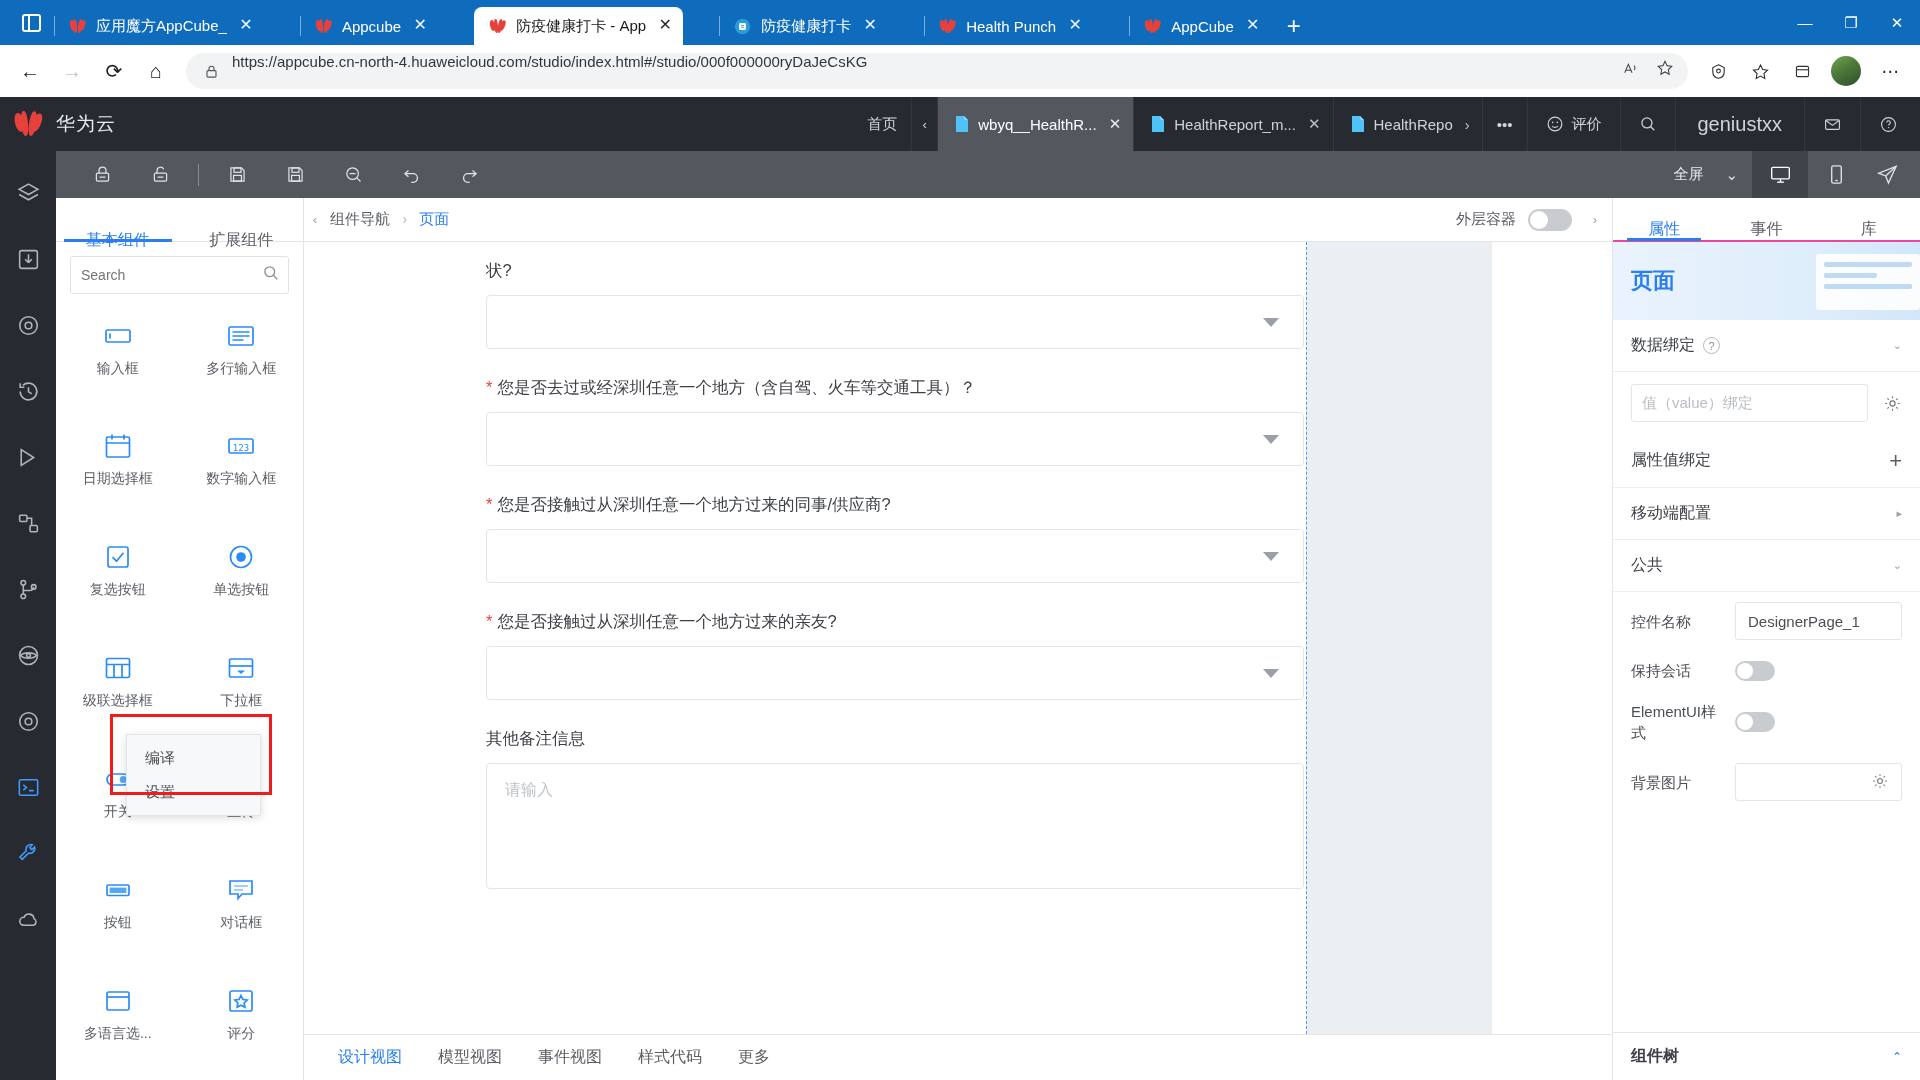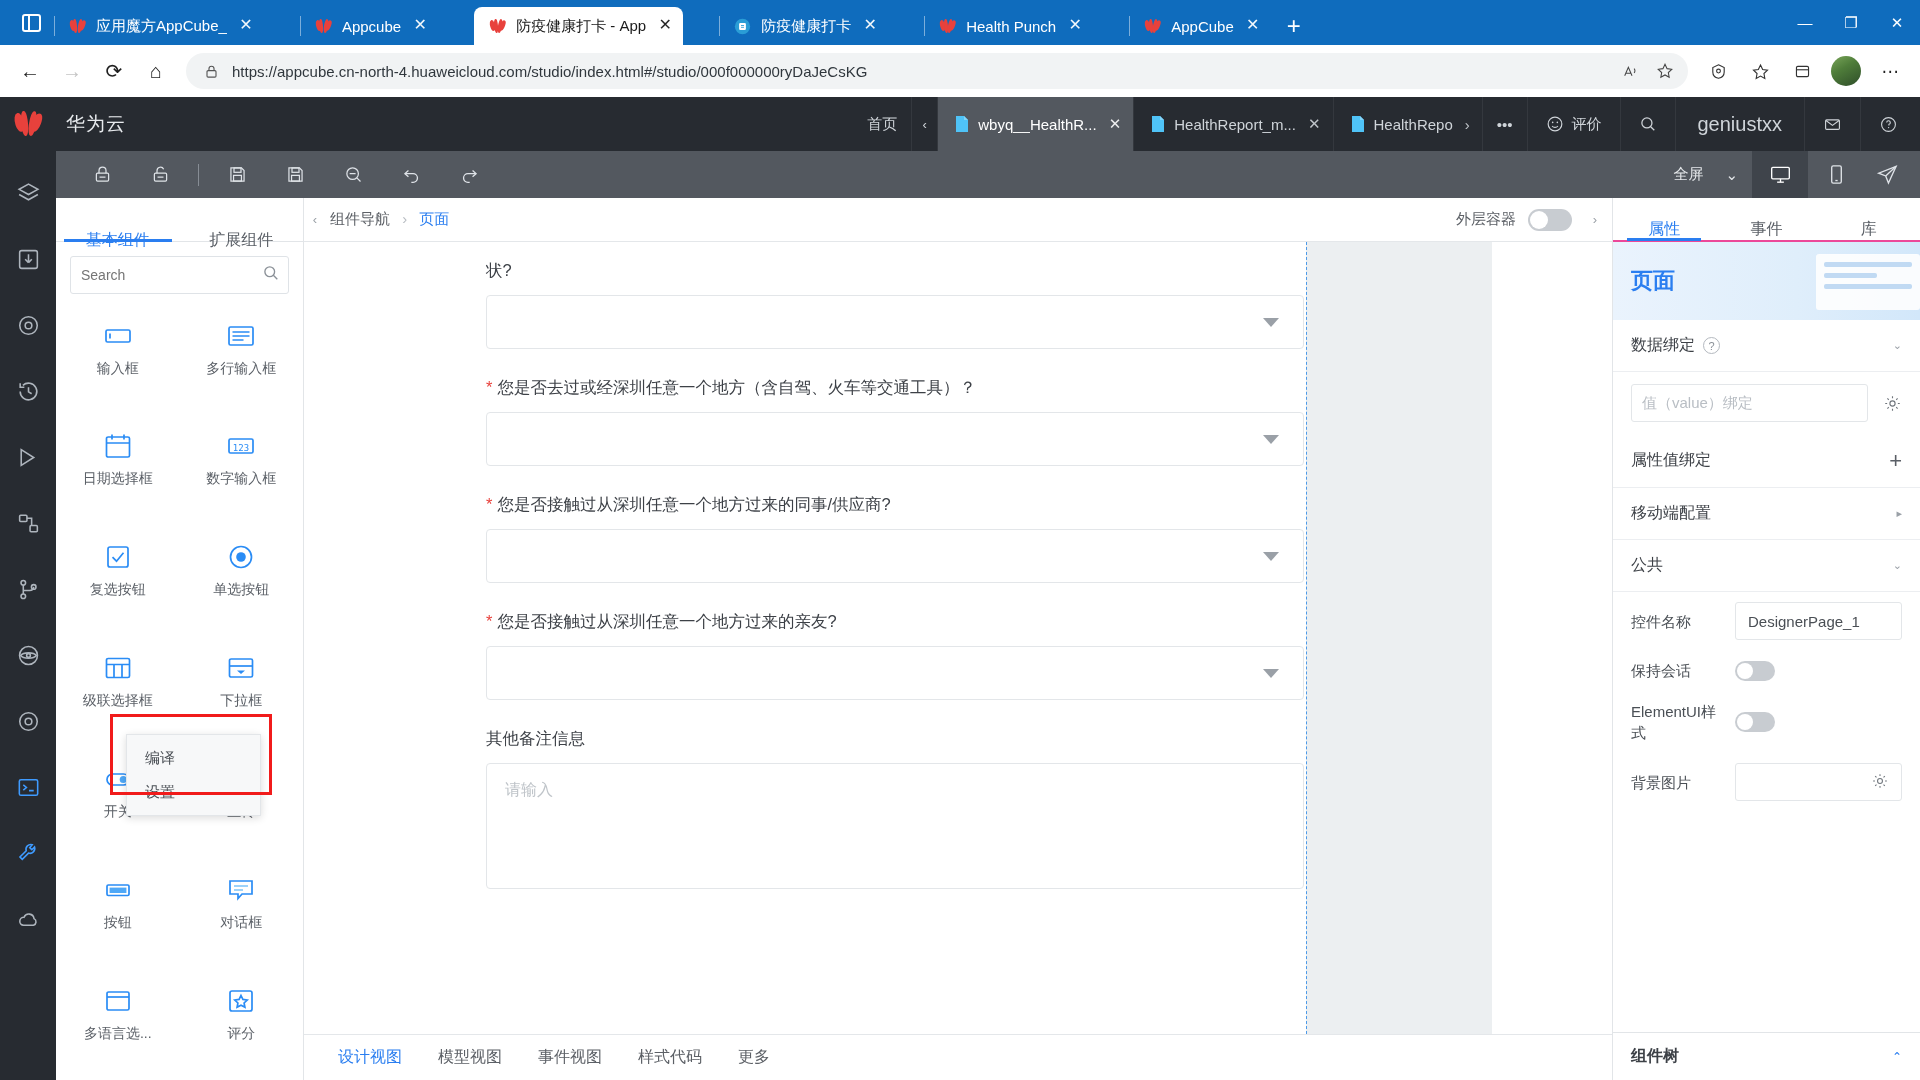--- a/index.html
+++ b/index.html
@@ -21,35 +21,35 @@
   .newtab{width:34px;height:34px;margin-left:6px;margin-bottom:2px;color:#fff;font-size:24px;display:flex;align-items:center;justify-content:center;}
   .wincontrols{position:absolute;right:0;top:0;height:45px;display:flex;align-items:center;}
   .wincontrols div{width:46px;height:45px;display:flex;align-items:center;justify-content:center;color:#fff;font-size:15px;}
 
   .huawei-logo{width:19px;height:17px;position:relative;}
   .hwpetal{position:absolute;background:#e8413c;border-radius:60% 40% 55% 45%;}
 
   .browser-navbar{height:52px;background:#fff;display:flex;align-items:center;gap:2px;padding:0 10px;}
   .navbtn{width:40px;height:40px;display:flex;align-items:center;justify-content:center;color:#1f1f1f;font-size:20px;border-radius:5px;}
   .navbtn.dis{color:#c4c4c4;}
-  .omnibox{flex:1 1 auto;height:36px;background:#f1f3f4;border-radius:18px;display:flex;align-items:center;padding:0 6px 0 14px;margin:4px 8px;}
+  .omnibox{flex:1 1 auto;height:36px;background:#f1f3f4;border-radius:18px;display:flex;padding:0 6px 0 14px;margin:4px 8px;}
   .omnibox .lock{width:22px;display:flex;align-items:center;justify-content:center;color:#555;font-size:13px;}
   .omnibox .url{flex:1 1 auto;font-size:15px;color:#30373d;white-space:nowrap;overflow:hidden;padding-left:10px;}
   .omnibox .oicon{width:34px;height:30px;display:flex;align-items:center;justify-content:center;color:#444;font-size:16px;}
   .navbar-right{display:flex;align-items:center;gap:2px;}
   .navbar-right .navbtn{font-size:17px;}
   .avatarbtn{width:30px;height:30px;border-radius:50%;overflow:hidden;margin:0 7px;
     background:linear-gradient(150deg,#7aa65a 0%,#4f7d3a 40%,#2e4d29 100%);}
 
   
   .app{height:983px;display:flex;flex-direction:column;background:#2e3238;}
   .app-header{height:54px;background:#272b31;display:flex;align-items:center;color:#d9dde2;position:relative;}
   .hw-brand{width:56px;height:54px;display:flex;align-items:center;justify-content:center;}
   .hw-brand .huawei-logo{width:30px;height:27px;}
-  .brand-txt{font-size:19px;color:#e8ebee;margin-left:10px;letter-spacing:1px;}
+  .brand-txt{font-size:19px;color:#e8ebee;letter-spacing:1px;}
   .hdr-home{margin-left:auto;font-size:15px;color:#cfd4d9;padding:0 14px;}
   .hdr-collapse{width:26px;height:54px;display:flex;align-items:center;justify-content:center;color:#cfd4d9;font-size:13px;border-left:1px solid #34383e;}
   .atab{height:54px;display:flex;align-items:center;gap:8px;padding:0 12px 0 16px;font-size:15px;color:#cfd4d9;border-left:1px solid #34383e;max-width:215px;}
   .atab.active{background:#53585f;color:#fff;}
   .atab .fileico{width:16px;height:18px;flex:0 0 16px;}
   .atab .lbl{white-space:nowrap;overflow:hidden;}
   .atab .x{font-size:15px;opacity:.9;padding-left:4px;}
   .hdr-ico{height:54px;padding:0 18px;display:flex;align-items:center;gap:8px;color:#cfd4d9;font-size:15px;border-left:1px solid #34383e;}
   .hdr-user{height:54px;display:flex;align-items:center;padding:0 22px;color:#cfd4d9;font-size:20px;border-left:1px solid #34383e;}
 

